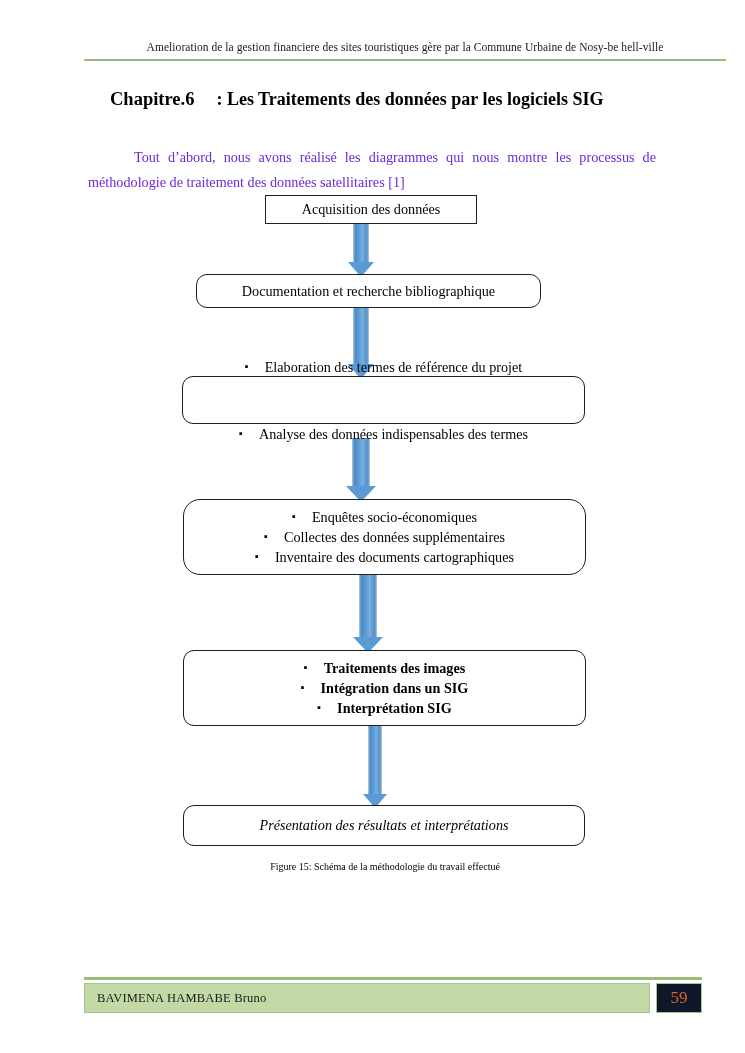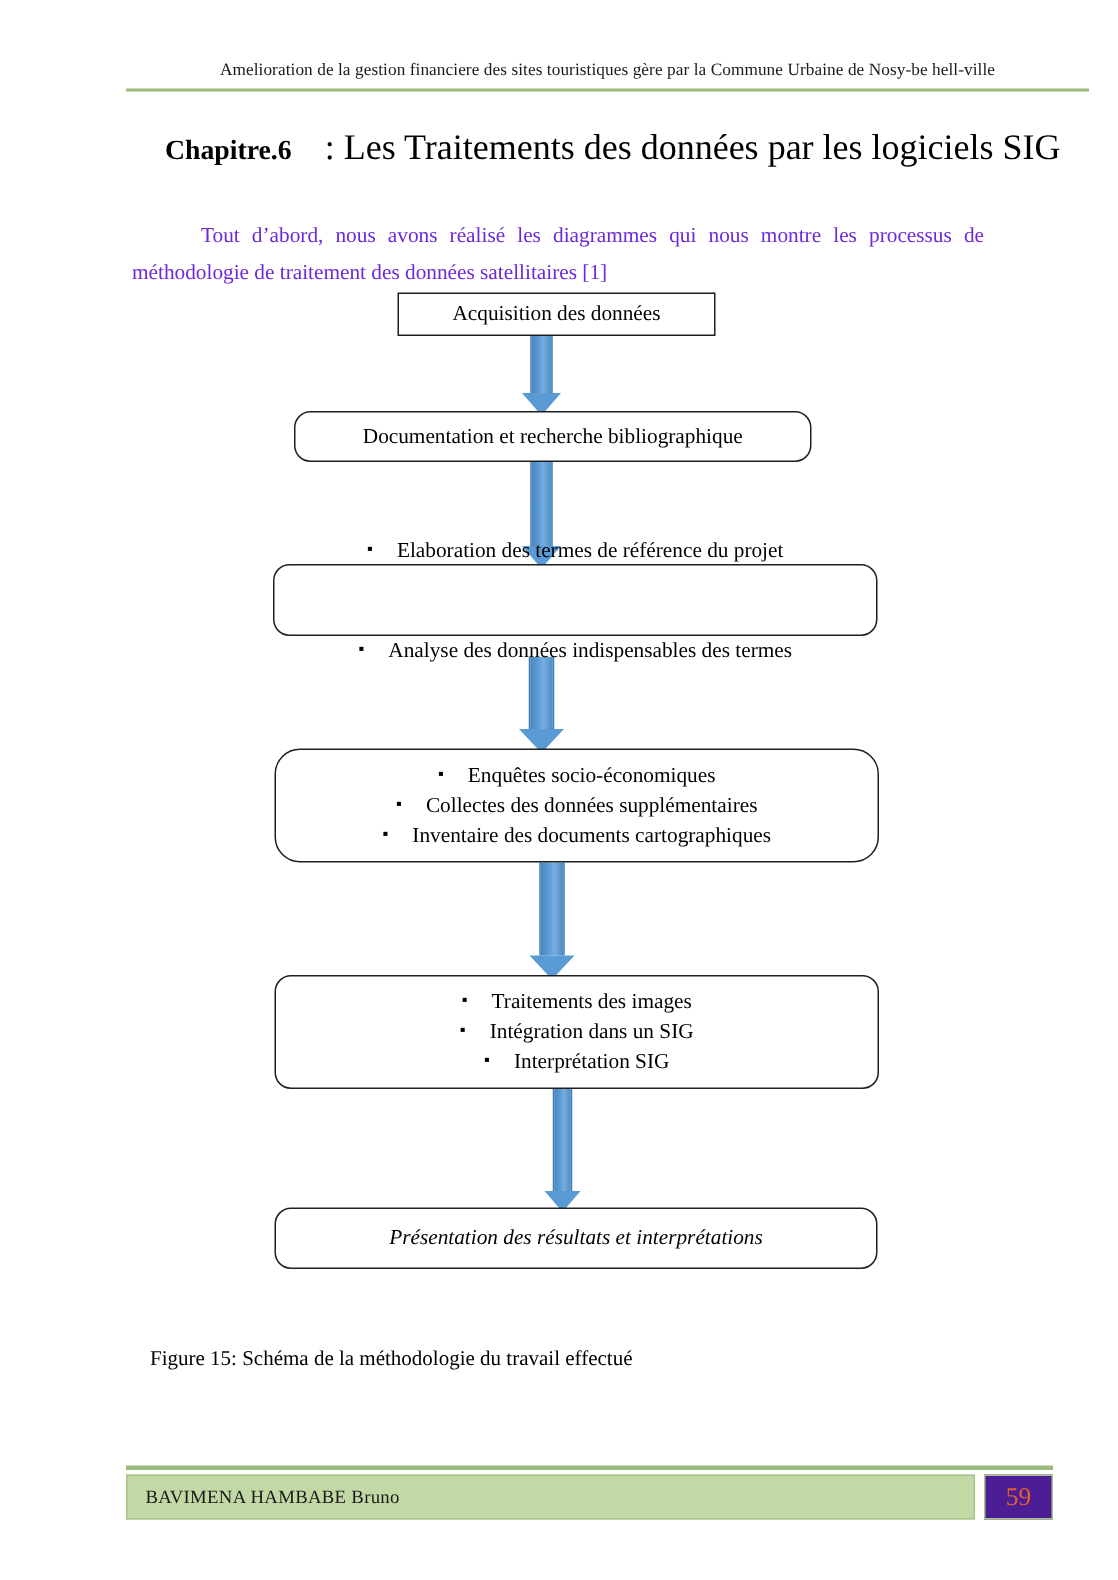--- a/index.html
+++ b/index.html
@@ -50,22 +50,22 @@
     width: 600px;
     font-size: 18px;
     line-height: 26px;
     white-space: nowrap;
   }
   #chapter-title .chap-strong {
     font-weight: bold;
     font-size: 18.5px;
   }
   #chapter-title .chap-rest {
-    font-weight: normal;
-    font-size: 24px;
+    font-weight: bold;
+    font-size: 18px;
   }
   #chapter-title .chap-gap {
     display: inline-block;
     width: 22px;
   }
 
   
   #intro-paragraph {
     position: absolute;
     left: 88px;
@@ -136,24 +136,24 @@
     width: 0;
     height: 0;
     border-style: solid;
     border-color: #5b9bd5 transparent transparent transparent;
   }
 
   
   #figure-caption {
     position: absolute;
     left: 100px;
-    top: 898px;
+    top: 858px;
     width: 570px;
-    text-align: left;
-    font-size: 14px;
+    text-align: center;
+    font-size: 10px;
     line-height: 18px;
     color: #000;
   }
 
   
   #doc-footer {
     position: absolute;
     left: 84px;
     top: 977px;
     width: 618px;
@@ -185,21 +185,21 @@
     color: #1a1a1a;
     letter-spacing: 0.2px;
   }
   #doc-footer .footer-page-box {
     position: absolute;
     left: 572px;
     top: 6px;
     width: 46px;
     height: 30px;
     box-sizing: border-box;
-    background: #4c1d95;
+    background: #0f172a;
     border: 1px solid #a8c48a;
     display: flex;
     align-items: center;
     justify-content: center;
   }
   #doc-footer .footer-page {
     font-size: 17px;
     color: #e2622c;
   }
 </style>
@@ -227,21 +227,21 @@
     </div>
     <div class="fc-box rounded" style="left: 182px; top: 376px; width: 403px; height: 48px; gap: 47px;">
       <div class="fc-line"><span class="fc-bullet">▪</span><span>Elaboration des termes de référence du projet</span></div>
       <div class="fc-line"><span class="fc-bullet">▪</span><span>Analyse des données indispensables des termes</span></div>
     </div>
     <div class="fc-box rounded" style="left: 183px; top: 499px; width: 403px; height: 76px; border-radius: 17px;">
       <div class="fc-line"><span class="fc-bullet">▪</span><span>Enquêtes socio-économiques</span></div>
       <div class="fc-line"><span class="fc-bullet">▪</span><span>Collectes des données supplémentaires</span></div>
       <div class="fc-line"><span class="fc-bullet">▪</span><span>Inventaire des documents cartographiques</span></div>
     </div>
-    <div class="fc-box rounded" style="left: 183px; top: 650px; width: 403px; height: 76px;">
+    <div class="fc-box rounded" style="left: 183px; top: 650px; width: 403px; height: 76px; font-weight: bold;">
       <div class="fc-line"><span class="fc-bullet">▪</span><span>Traitements des images</span></div>
       <div class="fc-line"><span class="fc-bullet">▪</span><span>Intégration dans un SIG</span></div>
       <div class="fc-line"><span class="fc-bullet">▪</span><span>Interprétation SIG</span></div>
     </div>
     <div class="fc-box rounded" style="left: 183px; top: 805px; width: 402px; height: 41px; font-style: italic;">
       <div class="fc-line"><span>Présentation des résultats et interprétations</span></div>
     </div>
     <div class="fc-arrow" style="left: 347.5px; top: 224px; width: 27px; height: 53px;">
       <div class="shaft" style="width: 15px; height: 38px;"></div>
       <div class="head" style="border-width: 15px 13.5px 0px; border-top-color: rgb(91, 155, 213);"></div>

